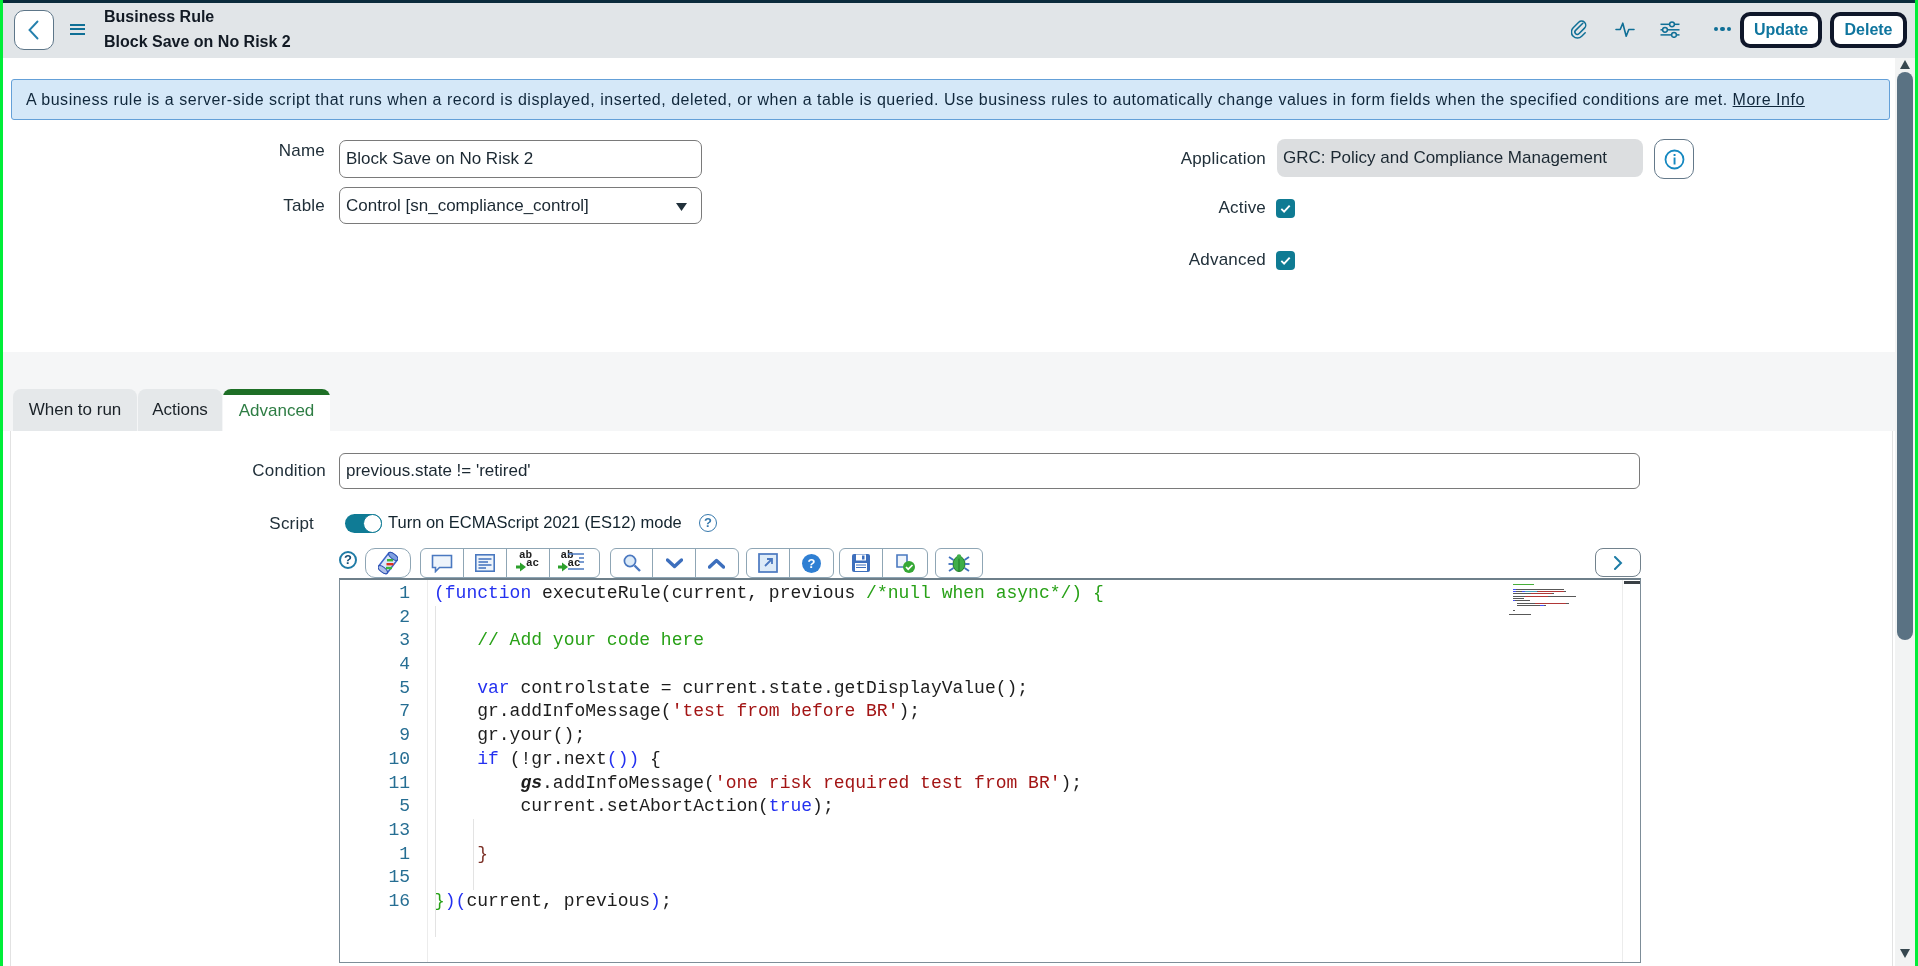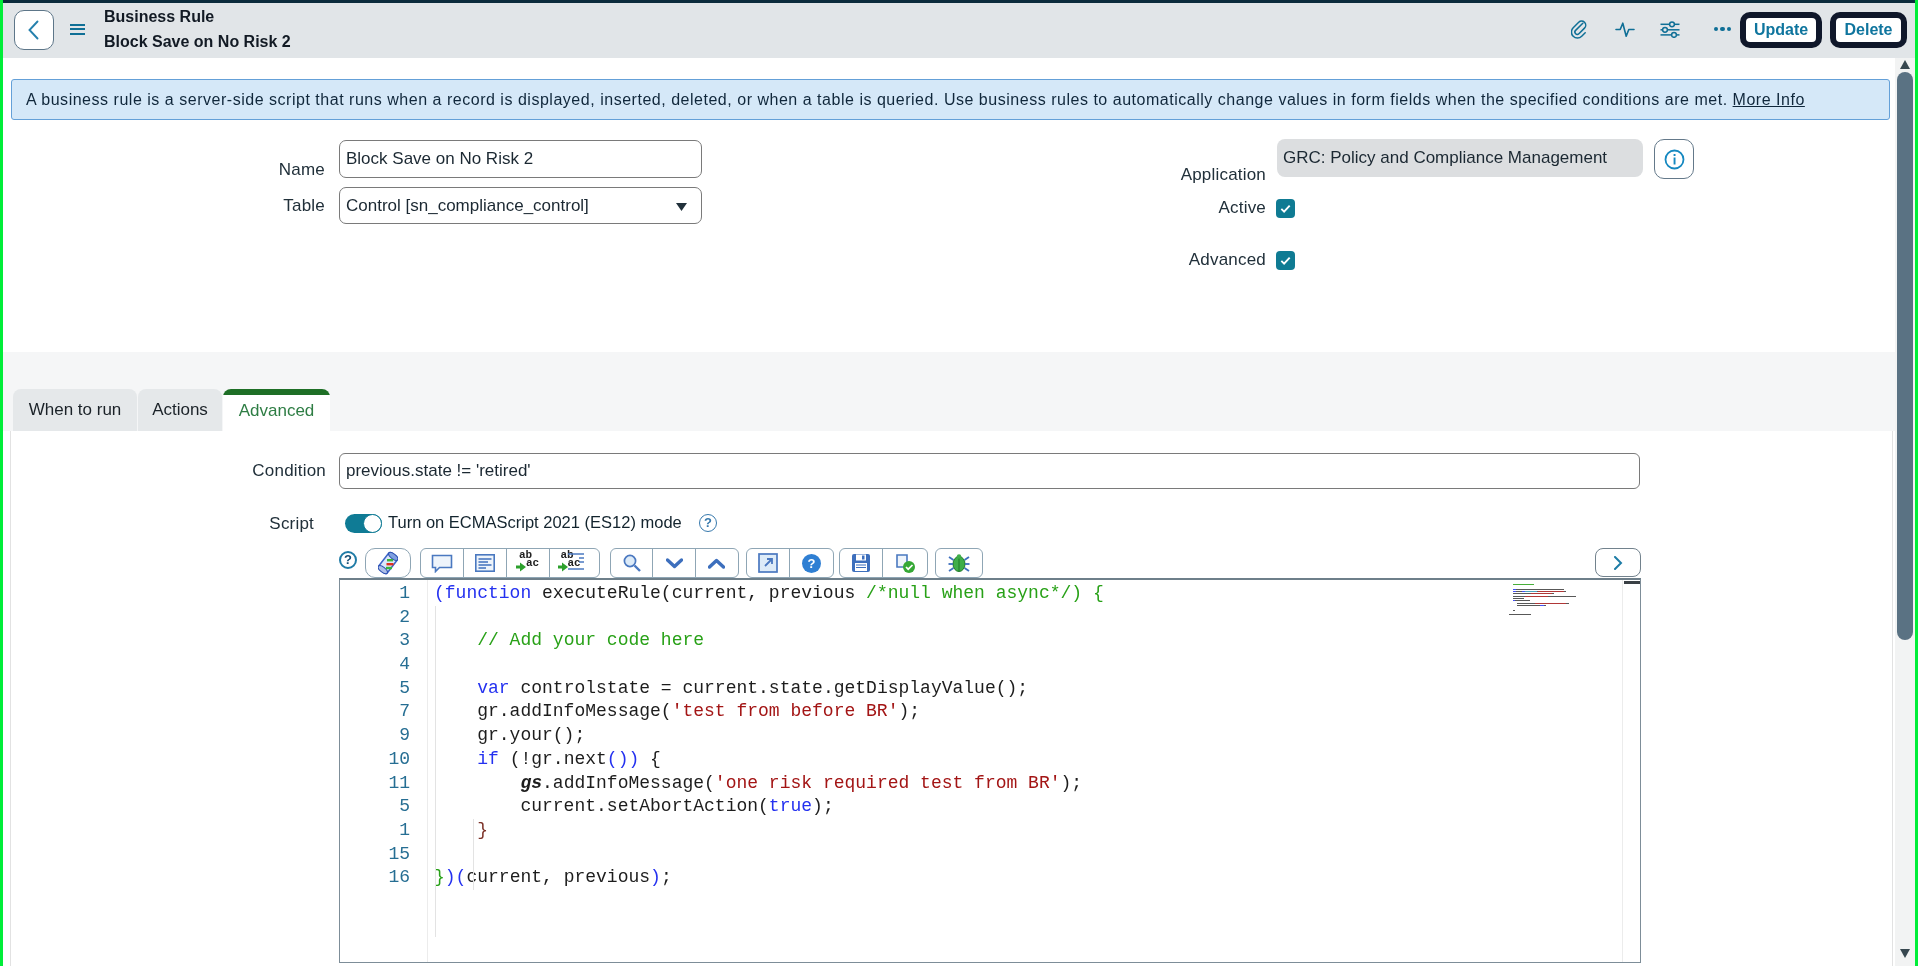--- a/index.html
+++ b/index.html
@@ -3,21 +3,21 @@
 <meta charset="utf-8">
 <style>
 *{margin:0;padding:0;box-sizing:border-box}
 html,body{width:1918px;height:966px;overflow:hidden}
 body{position:relative;font-family:"Liberation Sans",sans-serif;background:#fff;color:#1b2832}
 .abs{position:absolute}
 .lbl{font-size:17px;letter-spacing:0.2px;color:#21303a;text-align:right}
 .inp{border:1px solid #7a7a7a;border-radius:7px;font-size:17px;color:#1b2832;padding:0 6px;background:#fff;display:flex;align-items:center}
 .cb{width:19px;height:19px;background:#0f7b93;border-radius:4px;display:flex;align-items:center;justify-content:center}
 .cb svg{width:13px;height:13px}
-.tbtn{background:#fff;border:6px solid #0f172a;border-radius:10px;color:#0f759e;font-size:16px;font-weight:bold;display:flex;align-items:center;justify-content:center}
+.tbtn{background:#fff;border:4px solid #0f172a;border-radius:10px;color:#0f759e;font-size:16px;font-weight:bold;display:flex;align-items:center;justify-content:center}
 </style>
 </head>
 <body>
 
 <div class="abs" style="left:0;top:0;width:1918px;height:3px;background:#0b2b3c"></div>
 
 <div class="abs" style="left:0;top:3px;width:1918px;height:55px;background:#e1e5e8"></div>
 
 <div class="abs" style="left:0;top:0;width:3px;height:966px;background:#00ee38"></div>
 <div class="abs" style="left:1915px;top:0;width:3px;height:966px;background:#00ee38"></div>
@@ -61,29 +61,29 @@
   <div style="width:4.2px;height:4.2px;border-radius:50%;background:#0f6f96"></div>
   <div style="width:4.2px;height:4.2px;border-radius:50%;background:#0f6f96"></div>
 </div>
 <div class="tbtn abs" style="left:1740px;top:12px;width:82px;height:36px">Update</div>
 <div class="tbtn abs" style="left:1830px;top:12px;width:77px;height:36px">Delete</div>
 
 <div class="abs" style="left:11px;top:79px;width:1879px;height:41px;background:#d5e8f8;border:1px solid #64a0d8;border-radius:3px;display:flex;align-items:center;padding-left:14px;font-size:16px;letter-spacing:0.52px;color:#10273b">
   A business rule is a server-side script that runs when a record is displayed, inserted, deleted, or when a table is queried. Use business rules to automatically change values in form fields when the specified conditions are met.&nbsp;<span style="text-decoration:underline">More Info</span>
 </div>
 
-<div class="lbl abs" style="left:120px;top:151px;width:205px;height:37px;line-height:37px">Name</div>
+<div class="lbl abs" style="left:120px;top:132px;width:205px;height:37px;line-height:37px">Name</div>
 <div class="inp abs" style="left:339px;top:140px;width:363px;height:38px">Block Save on No Risk 2</div>
 <div class="lbl abs" style="left:120px;top:187px;width:205px;height:37px;line-height:37px">Table</div>
 <div class="inp abs" style="left:339px;top:187px;width:363px;height:37px">Control [sn_compliance_control]
   <svg style="position:absolute;right:14px;top:15px" width="11" height="8" viewBox="0 0 11 8">
       <path d="M0 0 L11 0 L5.5 8 Z" fill="#21303a"></path>
     </svg>
 </div>
-<div class="lbl abs" style="left:1061px;top:156px;width:205px;height:37px;line-height:37px">Application</div>
+<div class="lbl abs" style="left:1061px;top:140px;width:205px;height:37px;line-height:37px">Application</div>
 <div class="inp abs" style="left:1277px;top:139px;width:366px;height:38px;background:#dcdee0;border:none;border-radius:8px">GRC: Policy and Compliance Management</div>
 <div class="abs" style="left:1654px;top:139px;width:40px;height:40px;background:#fff;border:1px solid #64798a;border-radius:10px;display:flex;align-items:center;justify-content:center">
   <svg width="21" height="21" viewBox="0 0 21 21">
       <circle cx="10.5" cy="10.5" r="9" fill="none" stroke="#1588c0" stroke-width="1.8"></circle>
       <rect x="9.6" y="8.5" width="1.9" height="7" fill="#1588c0"></rect>
       <rect x="9.6" y="5" width="1.9" height="2" fill="#1588c0"></rect>
     </svg>
 </div>
 <div class="lbl abs" style="left:1061px;top:199px;width:205px;height:18px;line-height:18px">Active</div>
 <div class="cb abs" style="left:1276px;top:199px">
@@ -266,20 +266,21 @@
     <div class="cl"><span class="ln">1</span><span class="ct"><span class="kw">(function</span> executeRule(current, previous <span class="com">/*null when async*/</span><span class="com">) {</span></span></div>
     <div class="cl"><span class="ln">2</span><span class="ct"> </span></div>
     <div class="cl"><span class="ln">3</span><span class="ct">    <span class="com">// Add your code here</span></span></div>
     <div class="cl"><span class="ln">4</span><span class="ct"> </span></div>
     <div class="cl"><span class="ln">5</span><span class="ct">    <span class="kw">var</span> controlstate = current.state.getDisplayValue();</span></div>
     <div class="cl"><span class="ln">7</span><span class="ct">    gr.addInfoMessage(<span class="str">'test from before BR'</span>);</span></div>
     <div class="cl"><span class="ln">9</span><span class="ct">    gr.your();</span></div>
     <div class="cl"><span class="ln">10</span><span class="ct">    <span class="kw">if</span> (!gr.next<span class="kw">())</span> {</span></div>
     <div class="cl"><span class="ln">11</span><span class="ct">        <span class="gsb">gs</span>.addInfoMessage(<span class="str">'one risk required test from BR'</span>);</span></div>
     <div class="cl"><span class="ln">5</span><span class="ct">        current.setAbortAction(<span class="kw">true</span>);</span></div>
+    <div class="cl"><span class="ln">13</span><span class="ct"> </span></div>
     <div class="cl"><span class="ln">1</span><span class="ct">    <span style="color:#7c3127">}</span></span></div>
     <div class="cl"><span class="ln">15</span><span class="ct"> </span></div>
     <div class="cl"><span class="ln">16</span><span class="ct"><span class="com">}</span><span class="kw">)(</span>current, previous<span class="kw">)</span>;</span></div>
   </div>
   <div class="abs" style="left:87px;top:0px;width:1px;height:383px;background:#ececec"></div>
   <div class="abs" style="left:95px;top:26px;width:1px;height:331px;background:#e3e3e3"></div>
   <div class="abs" style="left:133px;top:239px;width:1px;height:71px;background:#e3e3e3"></div>
   <div class="abs" style="left:1282px;top:0;width:1px;height:383px;background:#ececec"></div>
   <div class="abs" style="left:1284px;top:1px;width:16px;height:3px;background:#3a4045"></div>
   <style>

